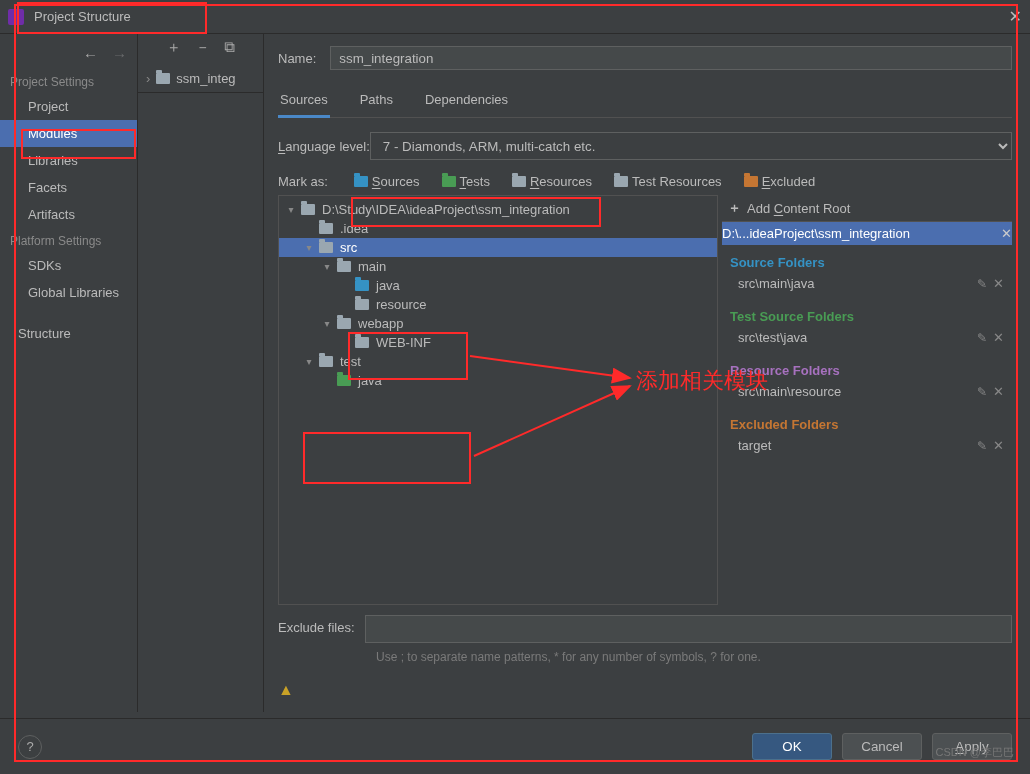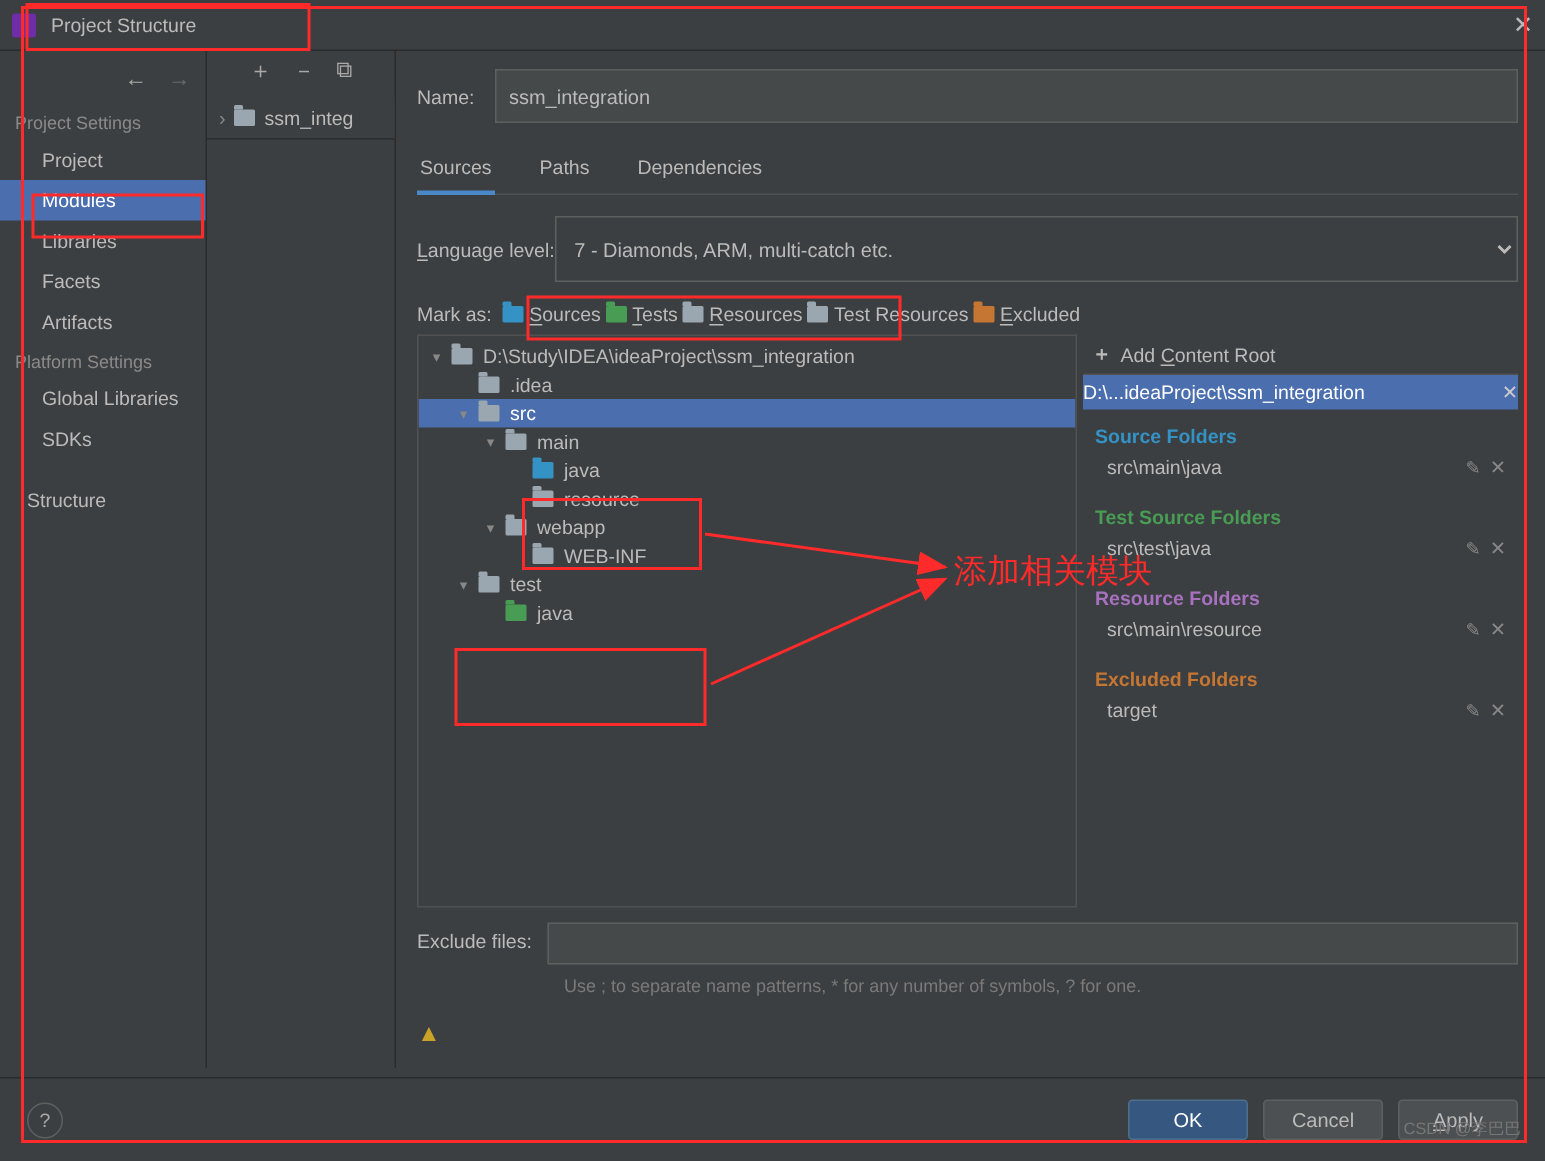--- a/index.html
+++ b/index.html
@@ -15,27 +15,27 @@
 .sidebar-left .item { padding: 6px 8px 6px 28px; cursor: pointer; color: #bbb; }
 .sidebar-left .item.selected { background: #4b6eaf; color: #fff; }
 .module-list { width: 126px; border-right: 1px solid #2b2b2b; }
 .module-list .crumb { display:flex; align-items:center; gap:6px; padding:6px 8px; background:#3c3f41; border-bottom:1px solid #2b2b2b; color:#bbb; }
 .module-list .crumb .chev { color:#888; }
 .module-list .folder-icon { width:14px; height:11px; background:#9aa7b0; display:inline-block; border-radius:1px; position:relative; }
 .module-list .folder-icon::before { content:""; position:absolute; top:-3px; left:0; width:6px; height:3px; background:#9aa7b0; border-radius:1px 1px 0 0; }
 .content { flex:1; display:flex; flex-direction:column; padding: 12px 18px 0 14px; position:relative; }
 .row-name { display:flex; align-items:center; gap:14px; margin-bottom:16px; }
 .row-name label { color:#bbb; }
-.row-name input { flex:1; background:#45494a; border:1px solid #5e6060; color:#bbb; padding:5px 8px; height:36px; }
+.row-name input { flex:1; background:#45494a; border:1px solid #5e6060; color:#bbb; padding:5px 8px; height:24px; }
 .tabs { display:flex; gap:28px; border-bottom:1px solid #515151; margin-bottom:14px; }
 .tabs .tab { padding:6px 2px 8px; cursor:pointer; color:#bbb; }
 .tabs .tab.active { border-bottom:3px solid #4a88c7; color:#bbb; margin-bottom:-1px; }
 .lang-row { display:flex; align-items:center; margin-bottom:14px; }
-.lang-row select { flex:1; background:#3c3f41; border:1px solid #5e6060; color:#bbb; padding:4px 8px; height:44px; }
-.markas { display:flex; align-items:center; gap:3px; margin-bottom:6px; flex-wrap:wrap; }
+.lang-row select { flex:1; background:#3c3f41; border:1px solid #5e6060; color:#bbb; padding:4px 8px; height:28px; }
+.markas { display:flex; align-items:center; gap:22px; margin-bottom:6px; flex-wrap:wrap; }
 .markas .lbl { margin-right:4px; }
 .mark-item { display:flex; align-items:center; gap:4px; cursor:pointer; }
 .mark-item .sq { width:14px; height:11px; display:inline-block; border-radius:1px; position:relative; }
 .mark-item .sq::before { content:""; position:absolute; top:-3px; left:0; width:6px; height:3px; background:inherit; border-radius:1px 1px 0 0; }
 .sq.blue { background:#3592c4; } .sq.green { background:#499c54; } .sq.grey { background:#9aa7b0; } .sq.tg { background:#9aa7b0; } .sq.orange { background:#c57633; }
 .body-split { display:flex; gap:4px; flex:1; min-height:0; }
 .tree-pane { flex:1; border:1px solid #515151; background:#3c3f41; overflow:auto; padding:4px 0; }
 .right-pane { width:290px; background:#3c3f41; }
 .right-head { display:flex; align-items:center; gap:6px; padding:4px 6px; color:#bbb; border-bottom:1px solid #515151; }
 .right-head .plus { font-weight:bold; }
@@ -86,22 +86,22 @@
       <span>←</span>
       <span style="opacity:.4">→</span>
     </div>
     <div class="heading">Project Settings</div>
     <div class="item">Project</div>
     <div class="item selected">Modules</div>
     <div class="item">Libraries</div>
     <div class="item">Facets</div>
     <div class="item">Artifacts</div>
     <div class="heading">Platform Settings</div>
+    <div class="item">SDKs</div>
     <div class="item">Global Libraries</div>
-    <div class="item">SDKs</div>
     <div style="height:14px"></div>
     <div class="item" style="padding-left:18px">Structure</div>
   </div>
 
   <div class="module-list">
     <div class="toolbar-icons" style="justify-content:center;">
       <span>＋</span>
       <span>－</span>
       <span>⧉</span>
     </div>

